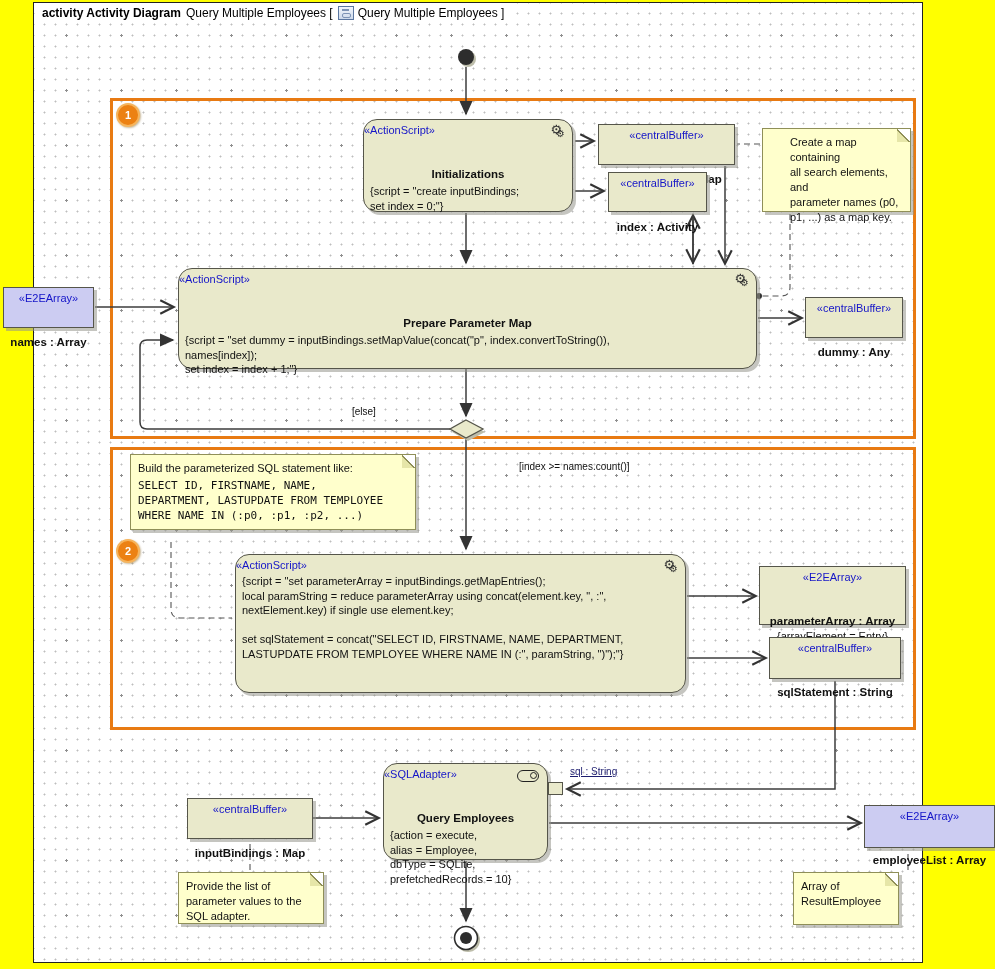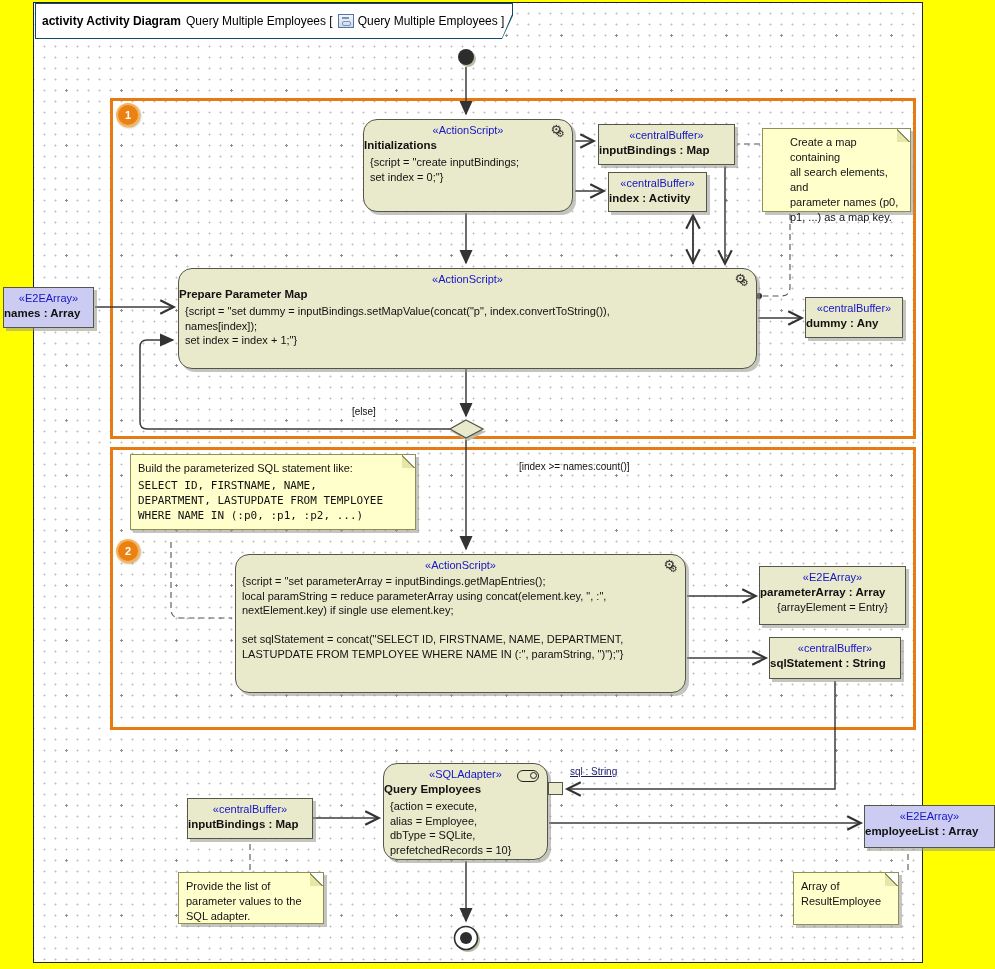--- a/index.html
+++ b/index.html
@@ -6,43 +6,43 @@
   body{font-family:"Liberation Sans",sans-serif;}
   .stage{position:relative;width:995px;height:969px;background:#ffff00;overflow:hidden;}
   .canvas{position:absolute;left:33px;top:2px;width:888px;height:959px;background-color:#ffffff;
     background-image:
       radial-gradient(circle,#8f8f8f 1.1px,transparent 1.4px),
       radial-gradient(circle,#bdbdbd .9px,transparent 1.1px);
     background-size:55px 55px,11px 11px;
     background-position:5px 5px,5px 5px;
     border:1px solid #222;}
   
-  .tab-outer{position:absolute;left:35px;top:3px;width:478px;height:36px;background:#0c4a6e;
+  .tab-outer{position:absolute;left:35px;top:3px;width:478px;height:20px;background:#ffffff;
     clip-path:polygon(0 0,100% 0,100% 35%,calc(100% - 11px) 100%,0 100%);}
   .tab-inner{position:absolute;left:1px;top:1px;right:1px;bottom:1px;background:#fff;
     clip-path:polygon(0 0,100% 0,100% 30%,calc(100% - 10px) 100%,0 100%);
     display:flex;align-items:center;padding-left:6px;font-size:12px;white-space:nowrap;}
   .tab-bold{font-weight:bold;margin-right:5px;}
   .tab-text{margin-right:4px;}
   .tab-icon{display:inline-block;width:14px;height:12px;margin:0 4px 0 1px;border:1px solid #5a76a0;
     background:linear-gradient(180deg,#f2f6fc 0%,#ccd8ea 100%);position:relative;}
   .tab-icon:after{content:"";position:absolute;left:3px;top:2px;width:7px;height:2px;background:#7d93b5;}
   .tab-icon:before{content:"";position:absolute;left:3px;top:6px;width:7px;height:3px;border:1px solid #7d93b5;border-radius:2px;}
   
   .frame{position:absolute;border:3px solid #e87a12;background:transparent;}
   .badge{position:absolute;width:20px;height:20px;border-radius:50%;background:#ec8113;border:2px solid #f6b45c;
     color:#fff;font-size:11px;font-weight:bold;text-align:center;line-height:20px;box-shadow:1px 1px 2px rgba(120,80,0,.4);}
   
   .action{position:absolute;background:#e9e9cb;border:1.5px solid #55554a;border-radius:14px;
     box-shadow:3px 3px 0 rgba(150,150,140,.55);padding-top:3px;box-sizing:border-box;}
   .buffer{position:absolute;background:#e9e9cb;border:1.3px solid #55554a;
     box-shadow:3px 3px 0 rgba(150,150,140,.55);text-align:center;padding-top:3px;box-sizing:border-box;}
   .buffer.lav{background:#ccccf2;}
-  .stereo{color:#1414c8;font-size:11px;text-align:center;line-height:14px;}
-  .nname{font-weight:bold;font-size:11.5px;text-align:left;line-height:16px;color:#111;}
+  .stereo{color:#1414c8;font-size:11px;line-height:14px;}
+  .nname{font-weight:bold;font-size:11.5px;text-align:center;line-height:16px;color:#111;margin-top:29px;}
   .script{font-size:11px;text-align:left;white-space:pre-line;line-height:14.5px;padding:2px 6px 0 6px;color:#111;}
   .gears{position:absolute;top:3px;right:7px;font-family:"DejaVu Sans",sans-serif;font-size:13px;color:#333;line-height:13px;}
   .gears .g2{font-size:10px;margin-left:-6px;vertical-align:-3px;}
   .sqlicon{position:absolute;top:6px;right:8px;width:20px;height:10px;border:1.4px solid #222;border-radius:6px;}
   .sqlicon:after{content:"";position:absolute;right:1px;top:1px;width:5px;height:5px;border:1.2px solid #222;border-radius:50%;}
   
   .note{position:absolute;background:#ffffcc;border:1px solid #8f8f58;box-shadow:3px 3px 0 rgba(150,150,140,.55);box-sizing:border-box;}
   .fold{position:absolute;top:0;right:0;width:13px;height:13px;
     background:linear-gradient(225deg,#ffffff 48%,#8f8f58 48%,#8f8f58 56%,#e6e6a8 56%);}
   .note-text{font-size:11px;line-height:15px;white-space:pre-line;padding:6px 6px 2px 7px;color:#111;}

